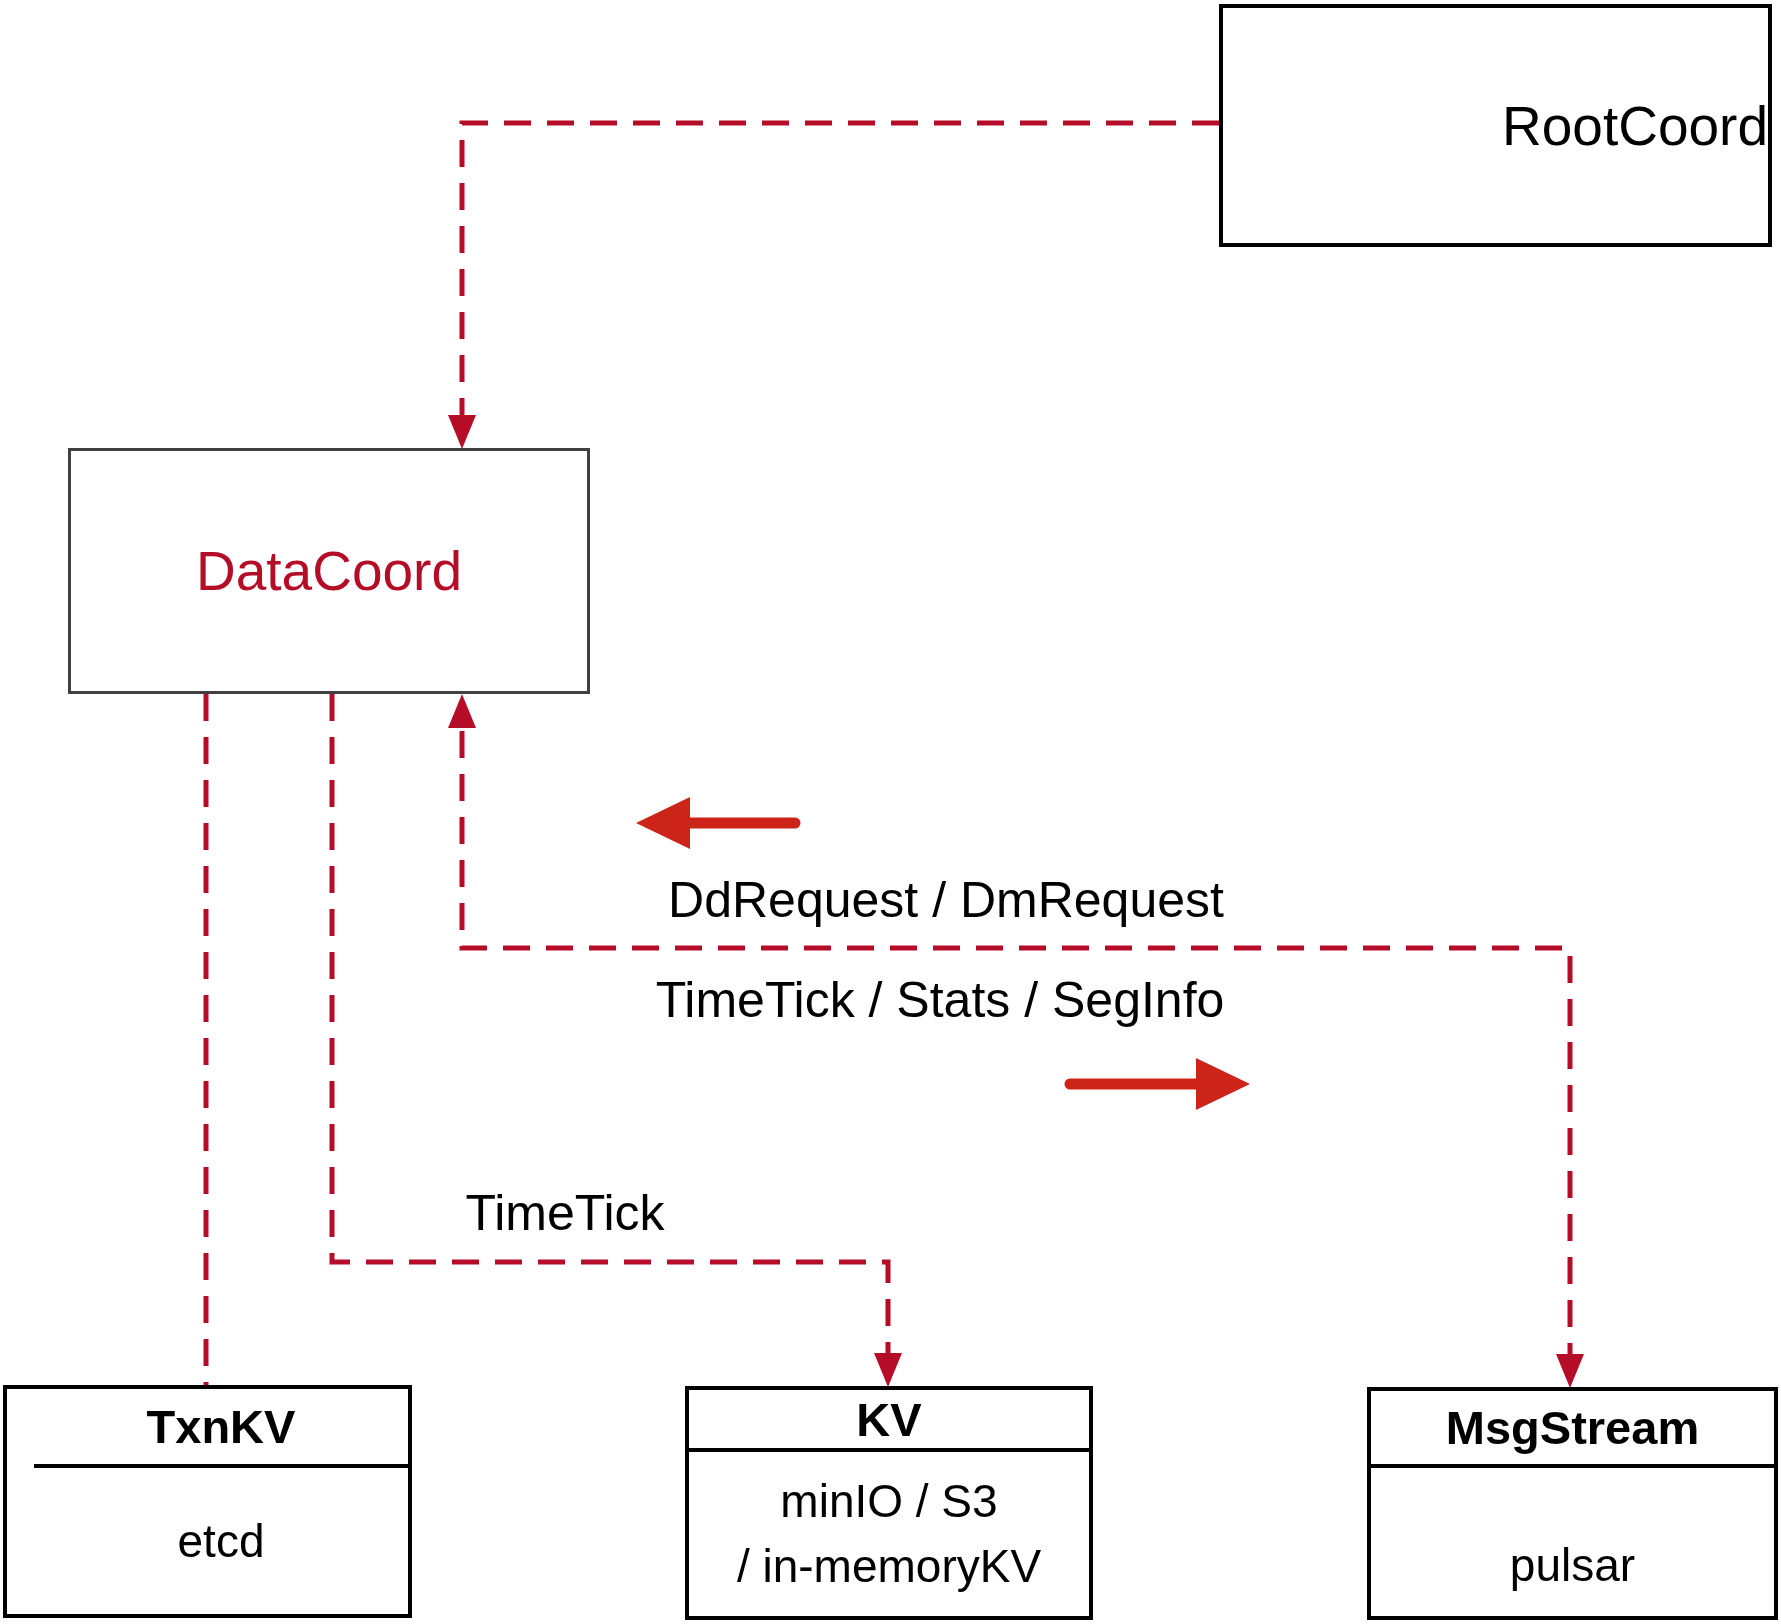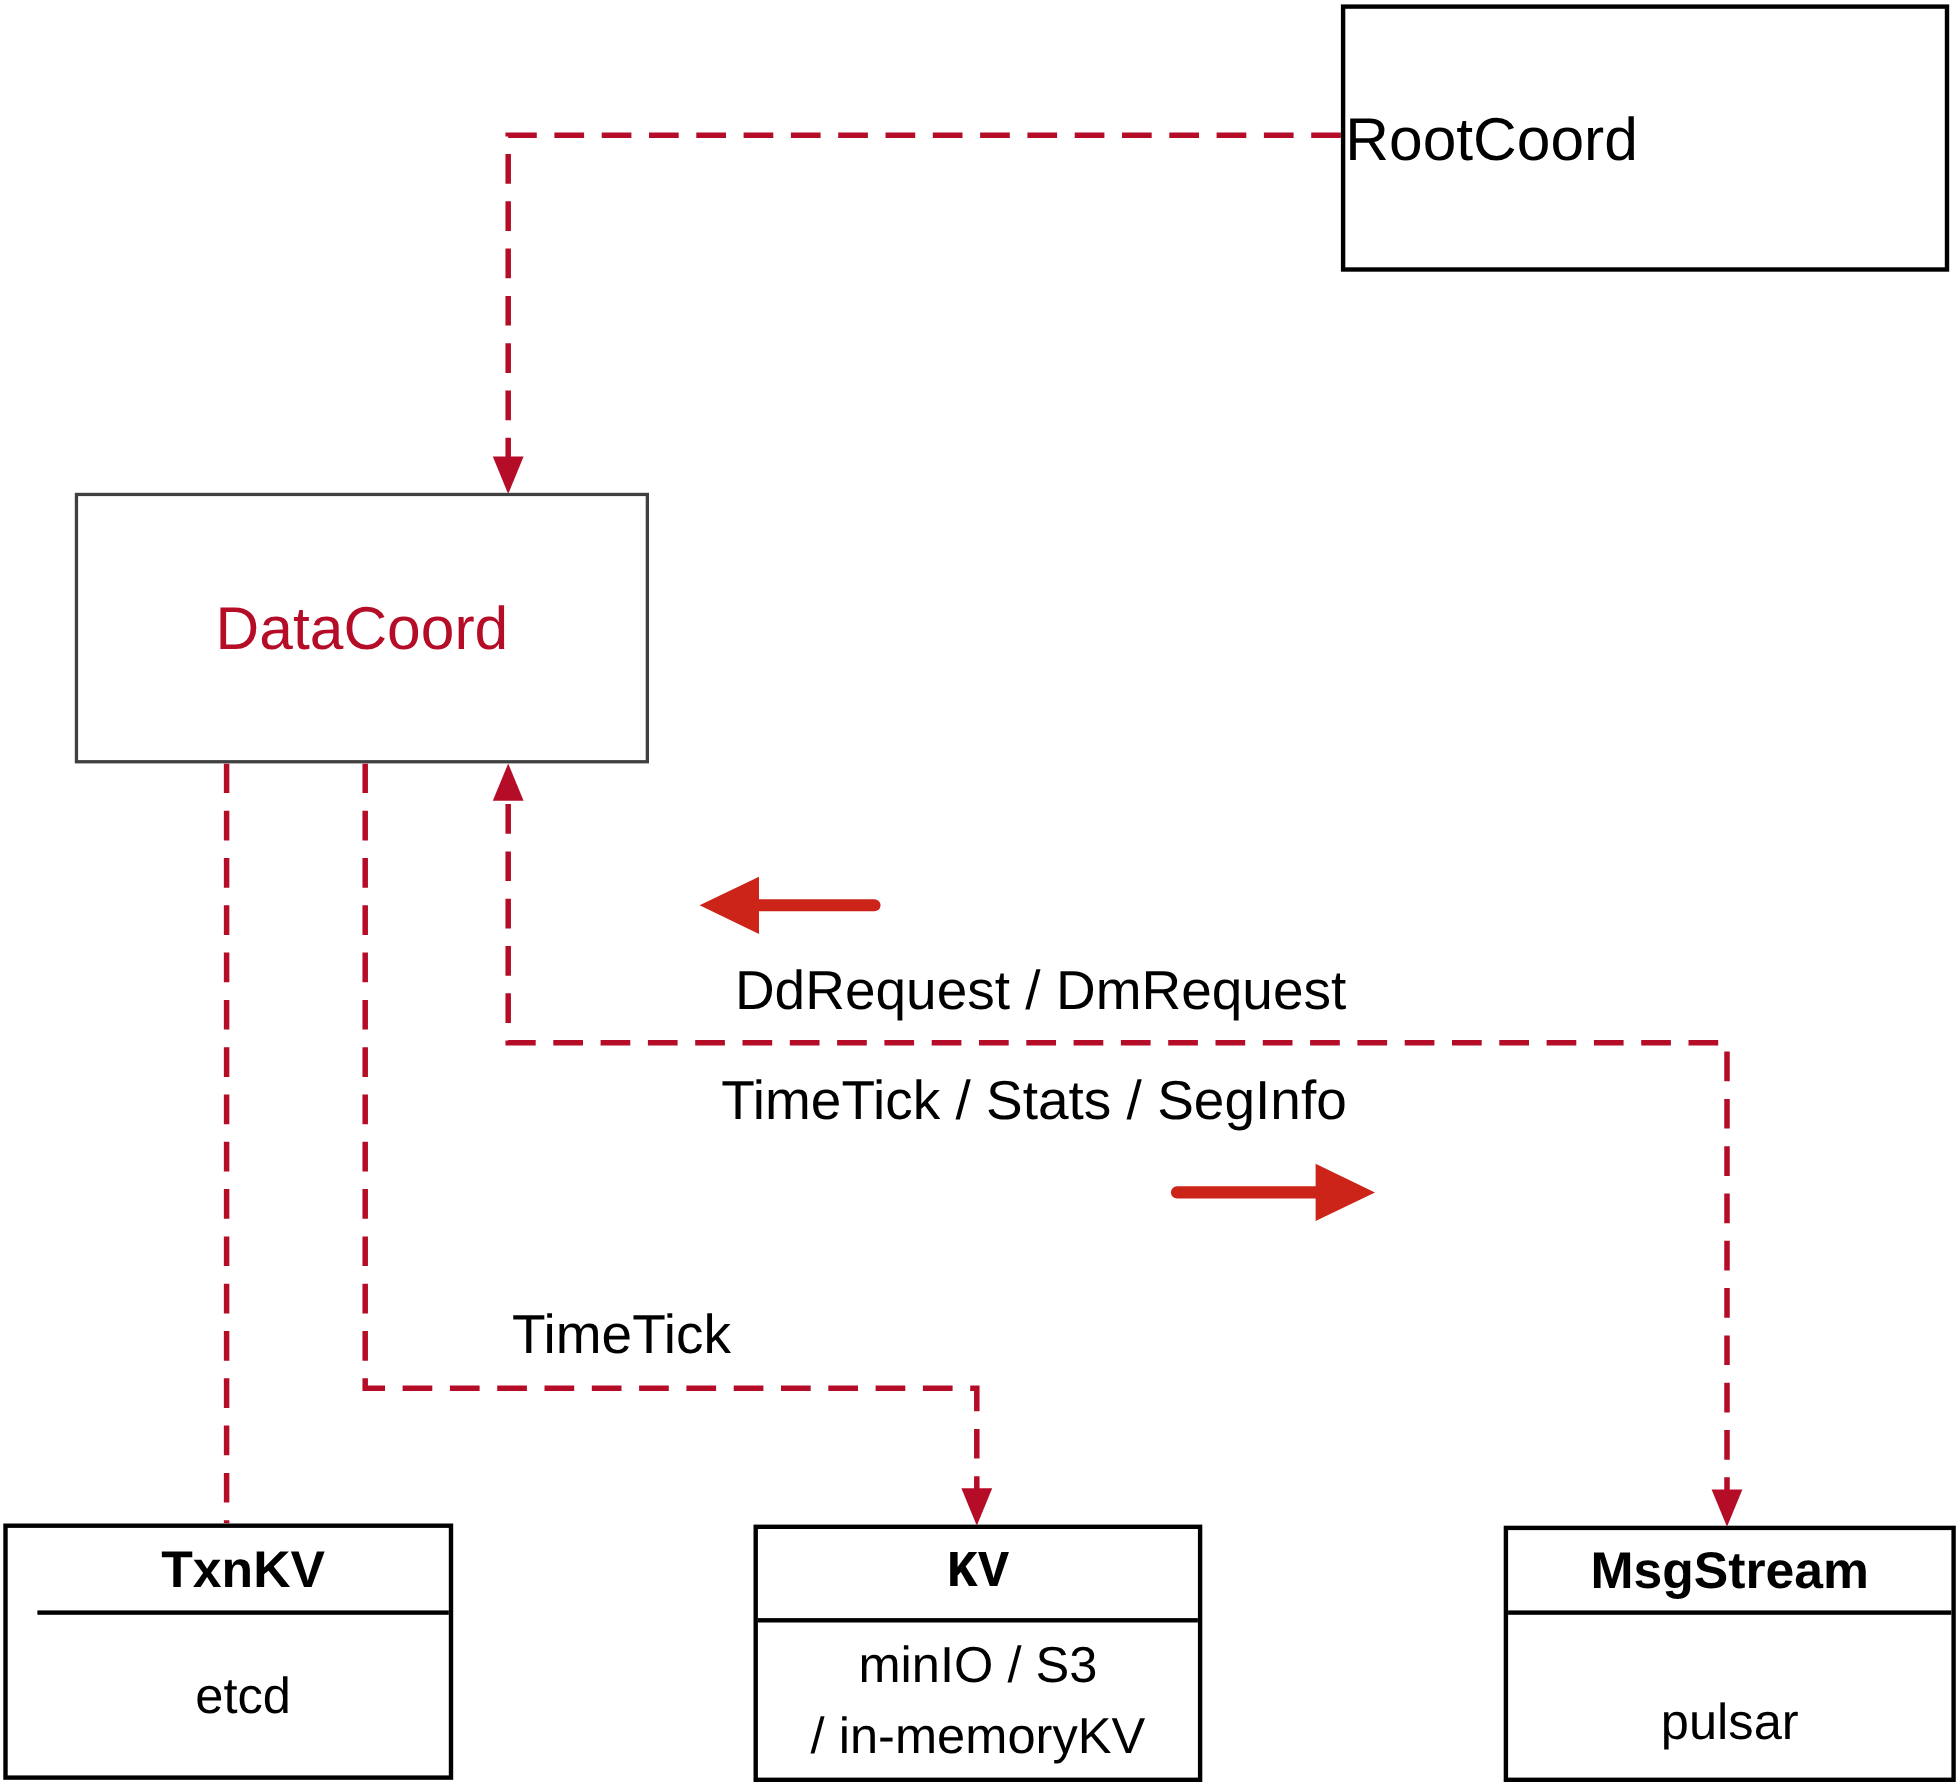--- a/index.html
+++ b/index.html
@@ -44,21 +44,21 @@
   }
   .node {
     position: absolute;
     box-sizing: border-box;
     background: #ffffff;
   }
   .node-plain {
     border: 4px solid #000000;
     display: flex;
     align-items: center;
-    justify-content: flex-start;
+    justify-content: flex-end;
   }
   .node-rootcoord {
     left: 1219px; top: 4px;
     width: 553px; height: 243px;
     font-size: 55px;
     color: #000000;
   }
   .node-datacoord {
     left: 68px; top: 448px;
     width: 522px; height: 246px;
@@ -91,21 +91,21 @@
     align-items: center;
     justify-content: center;
     font-size: 46px;
     color: #000000;
     line-height: 65px;
     text-align: center;
   }
   .node-txnkv    { left: 3px;    top: 1385px; width: 409px; height: 233px; padding-left: 27px; }
   .node-txnkv .hdr { height: 79px; }
   .node-kv       { left: 685px;  top: 1386px; width: 408px; height: 234px; }
-  .node-kv .hdr  { height: 85px; font-family: Liberation Mono, monospace; }
+  .node-kv .hdr  { height: 62px; }
   .node-msgstream{ left: 1367px; top: 1387px; width: 411px; height: 233px; gap: 46px; }
   .node-msgstream .hdr { height: 77px; }
 
   .edge-label {
     position: absolute;
     transform: translate(-50%, -50%);
     white-space: nowrap;
     font-size: 50px;
     color: #000000;
   }

